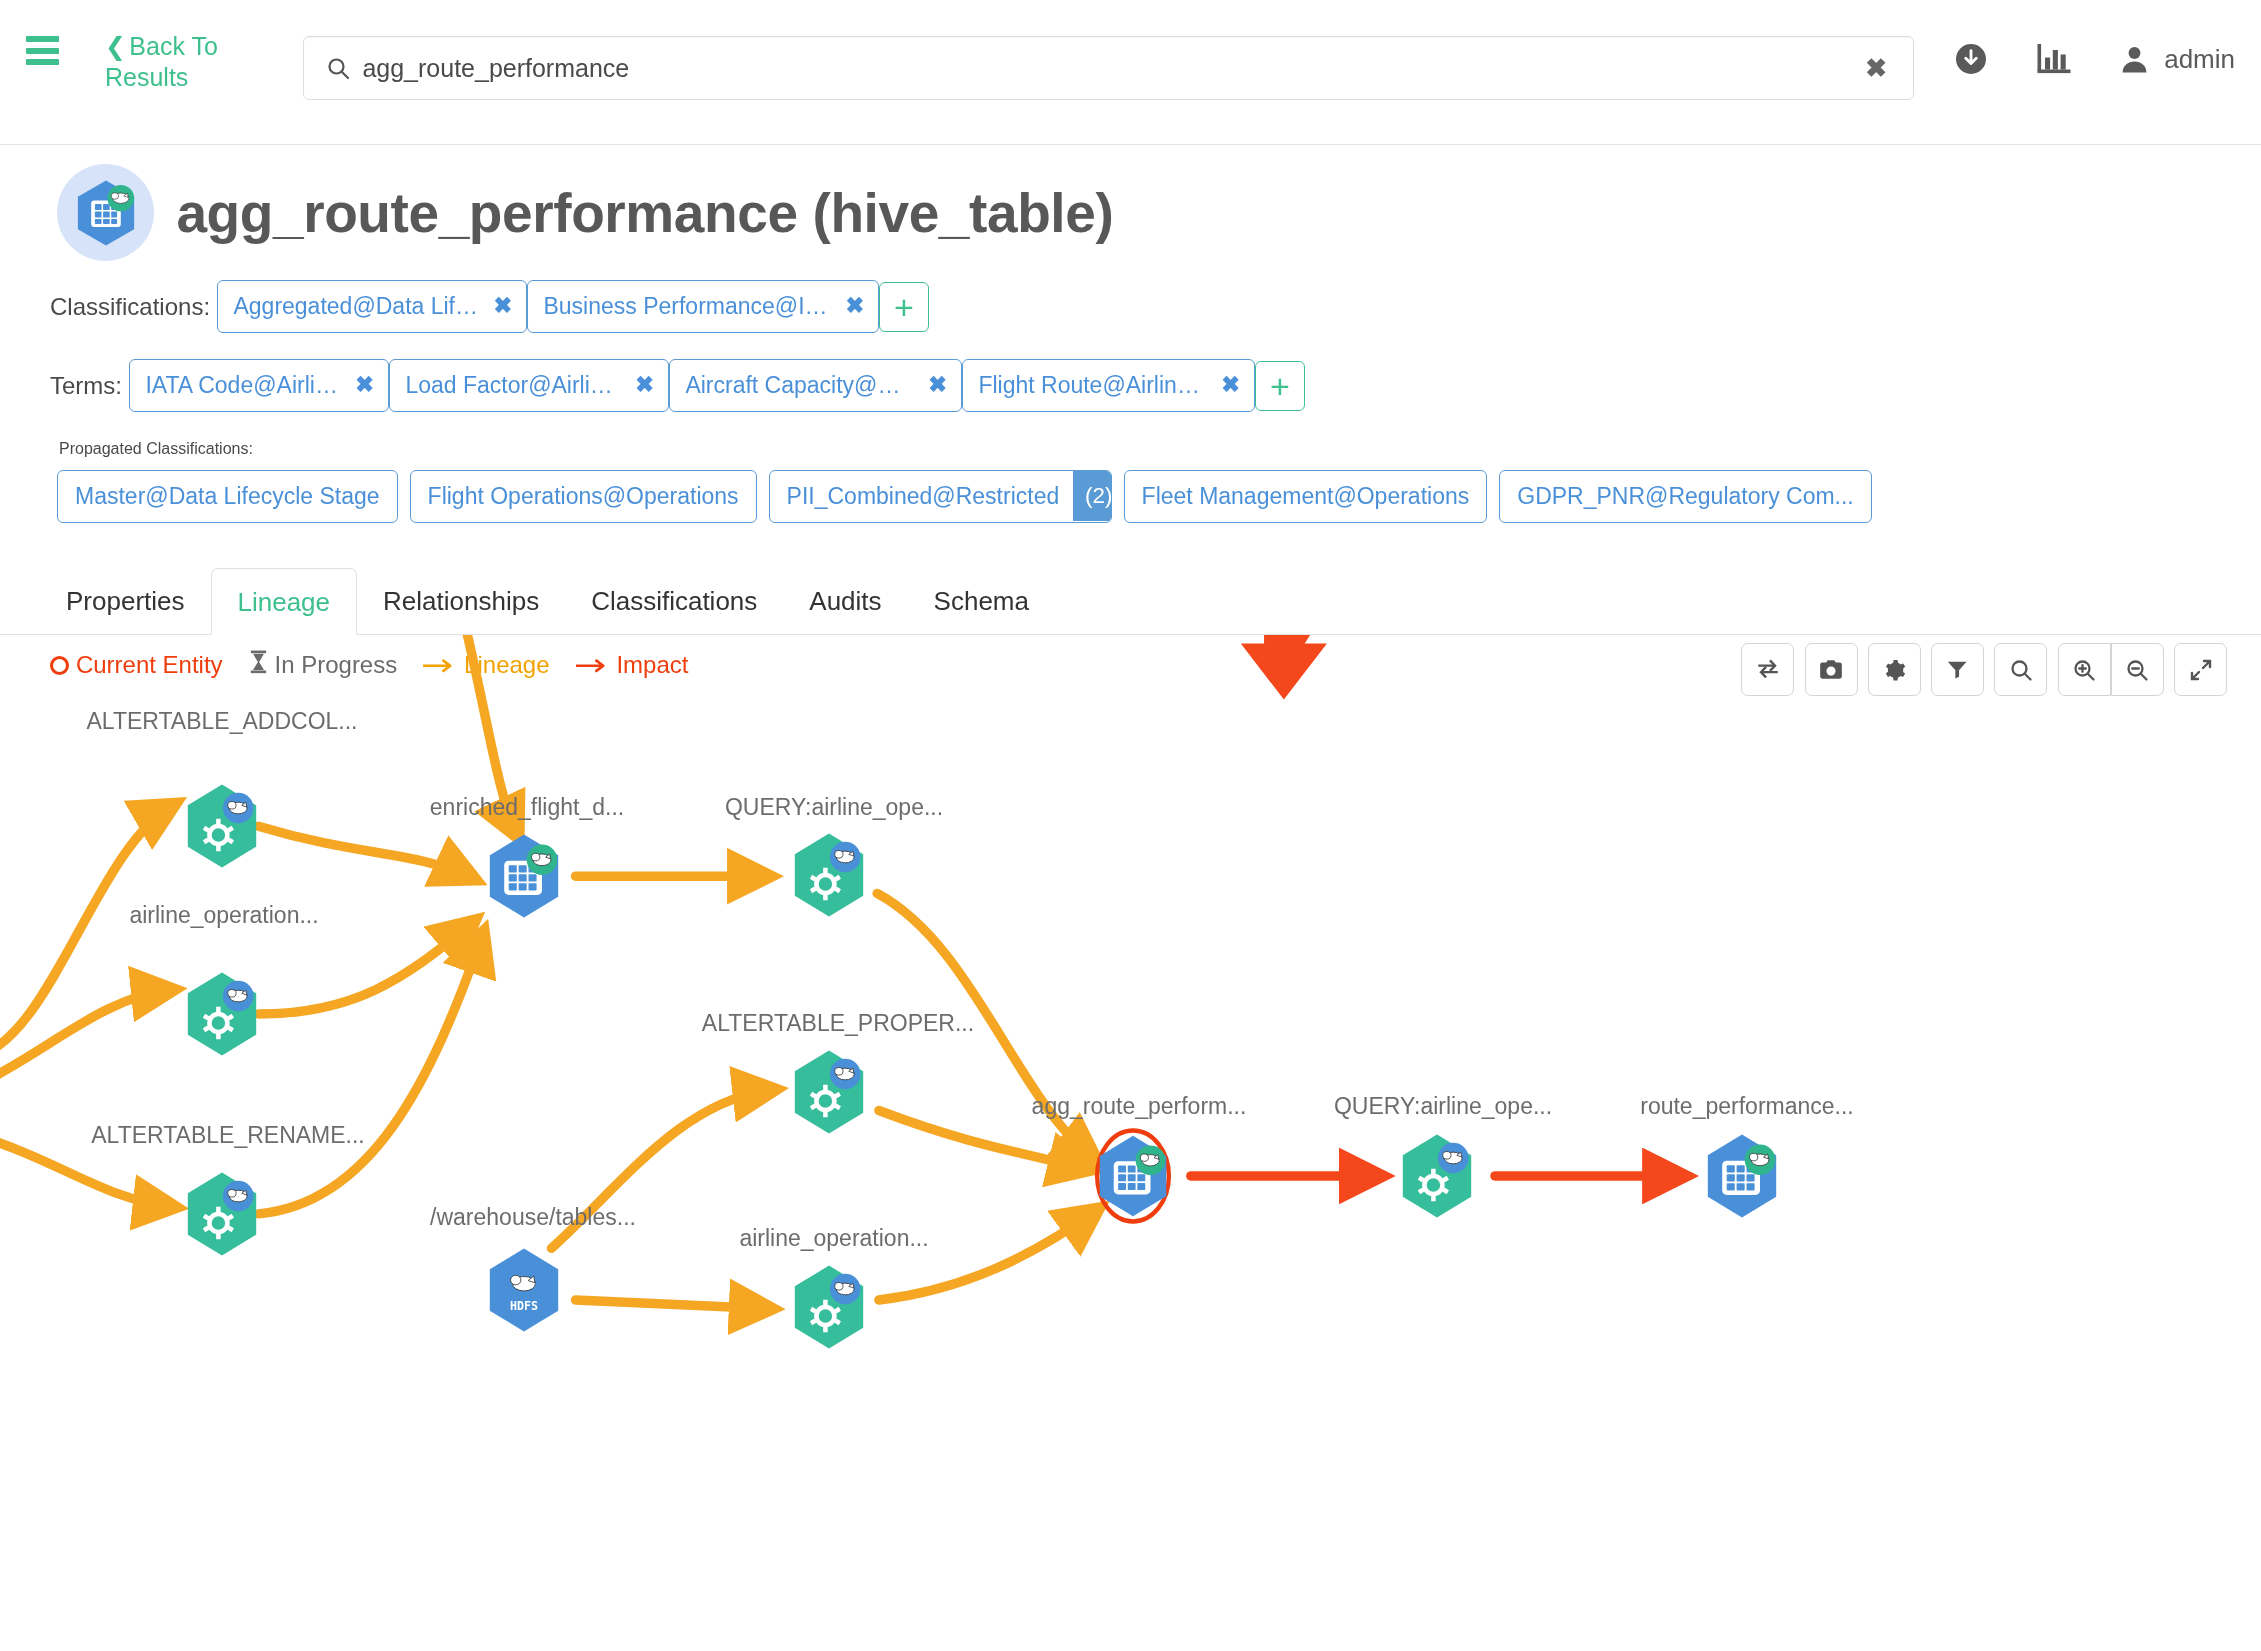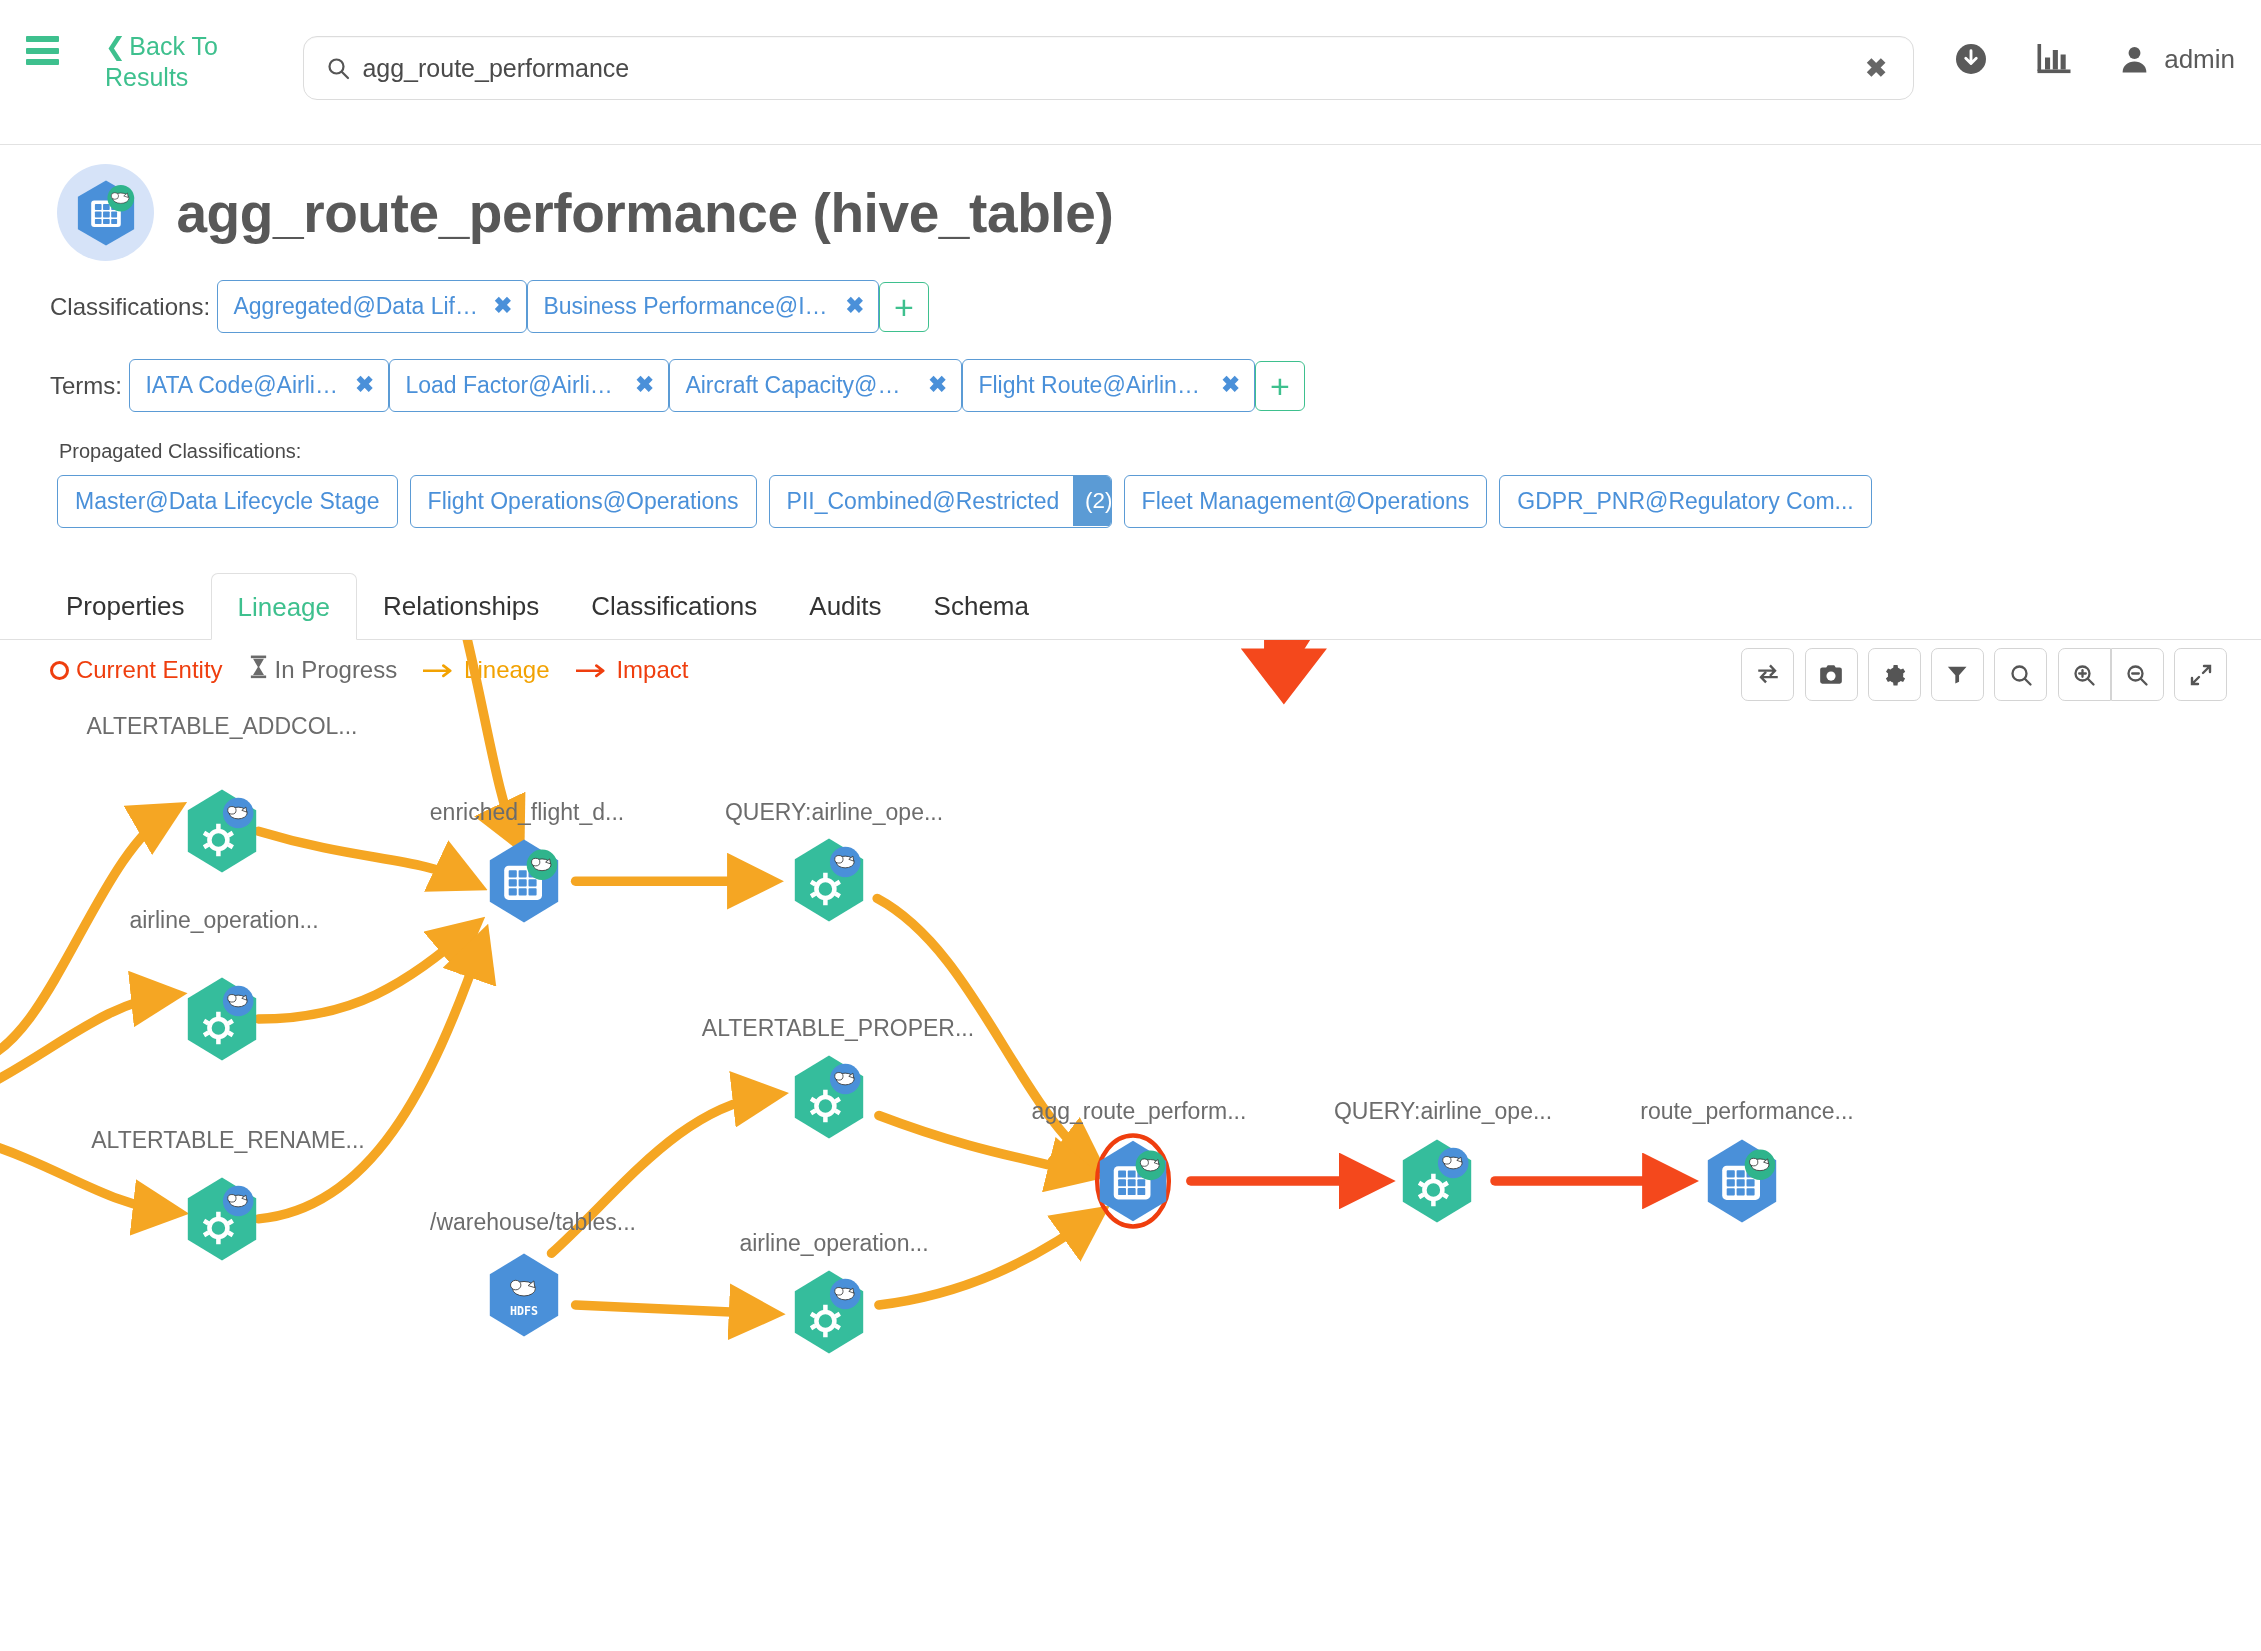--- a/index.html
+++ b/index.html
@@ -45,21 +45,21 @@
   .backto .chev {
     display: inline-block;
     font-size: 25px;
     margin-right: 3.4px;
   }
 
   .searchwrap {
     position: absolute; left: 303px; top: 36px;
     width: 1611px; height: 64px;
     border: 1.7px solid #dcdcdc;
-    border-radius: 14px;
+    border-radius: 6px;
     background: #fff;
     display: flex; align-items: center;
     box-shadow: 0 0.9px 0.9px rgba(0,0,0,0.03) inset;
   }
   .searchwrap .sicon {
     margin-left: 22.4px; margin-right: 12px;
     width: 24px; height: 24px; flex: none;
     color: #555;
   }
   .searchwrap input {
@@ -168,21 +168,21 @@
     font-size: 34px;
     line-height: 1;
     cursor: pointer;
     background: #fff;
     flex: none;
   }
 
   .proplabel {
     padding-left: 59px;
     margin-top: 27.6px;
-    font-size: 20px;
+    font-size: 16px;
     color: #4a4a4a;
   }
   .proprow { padding-left: 57px; margin-top: 12px; display:flex; gap:12px; align-items:center; }
   .proprow .chip { max-width: none; }
 
   
   .tabs {
     display: flex;
     align-items: flex-end;
     margin-top: 34px;

